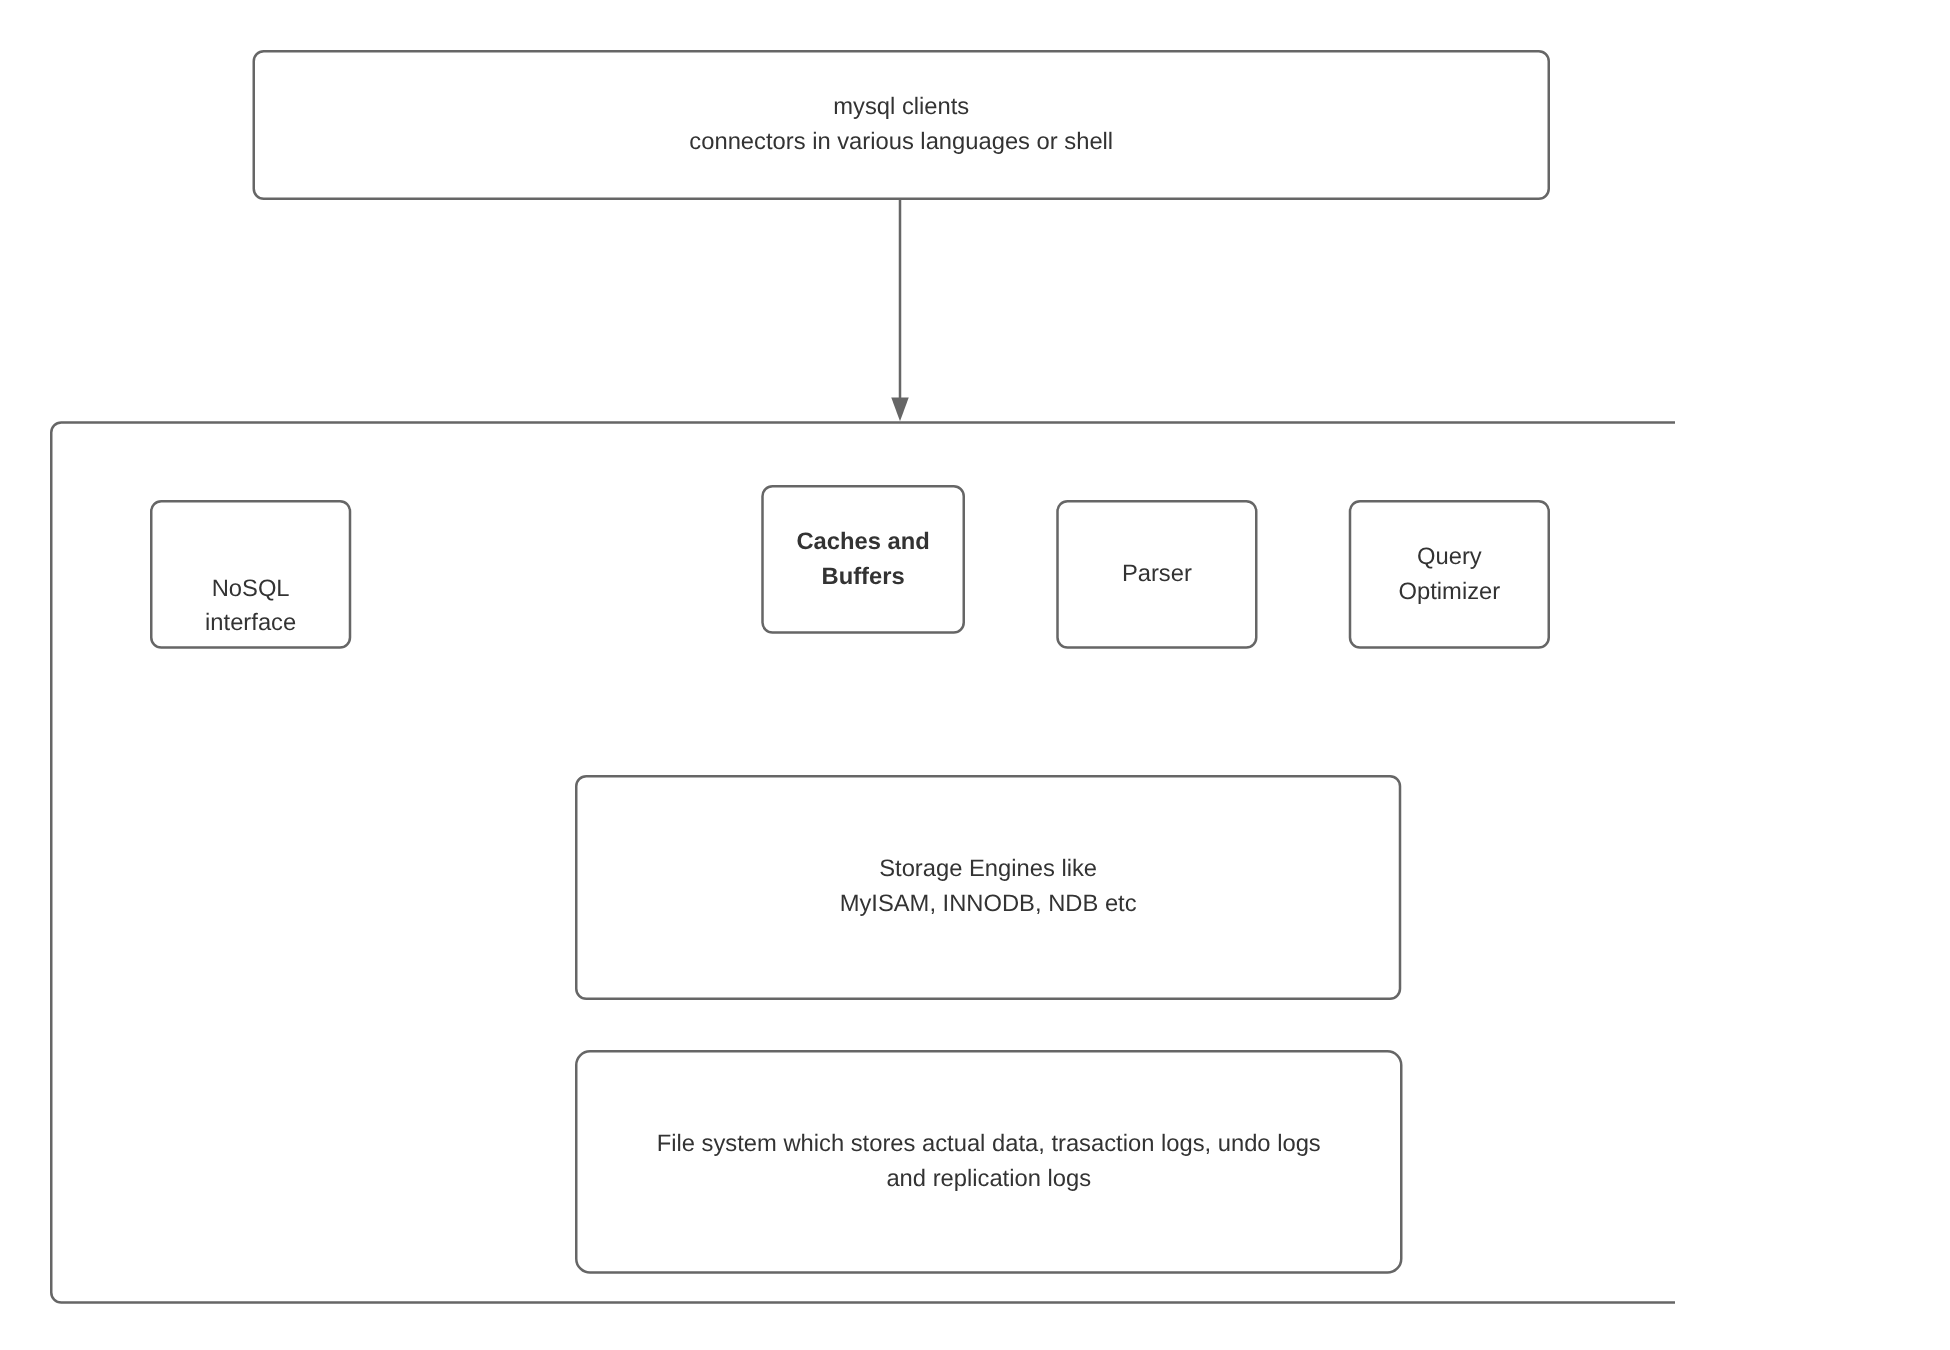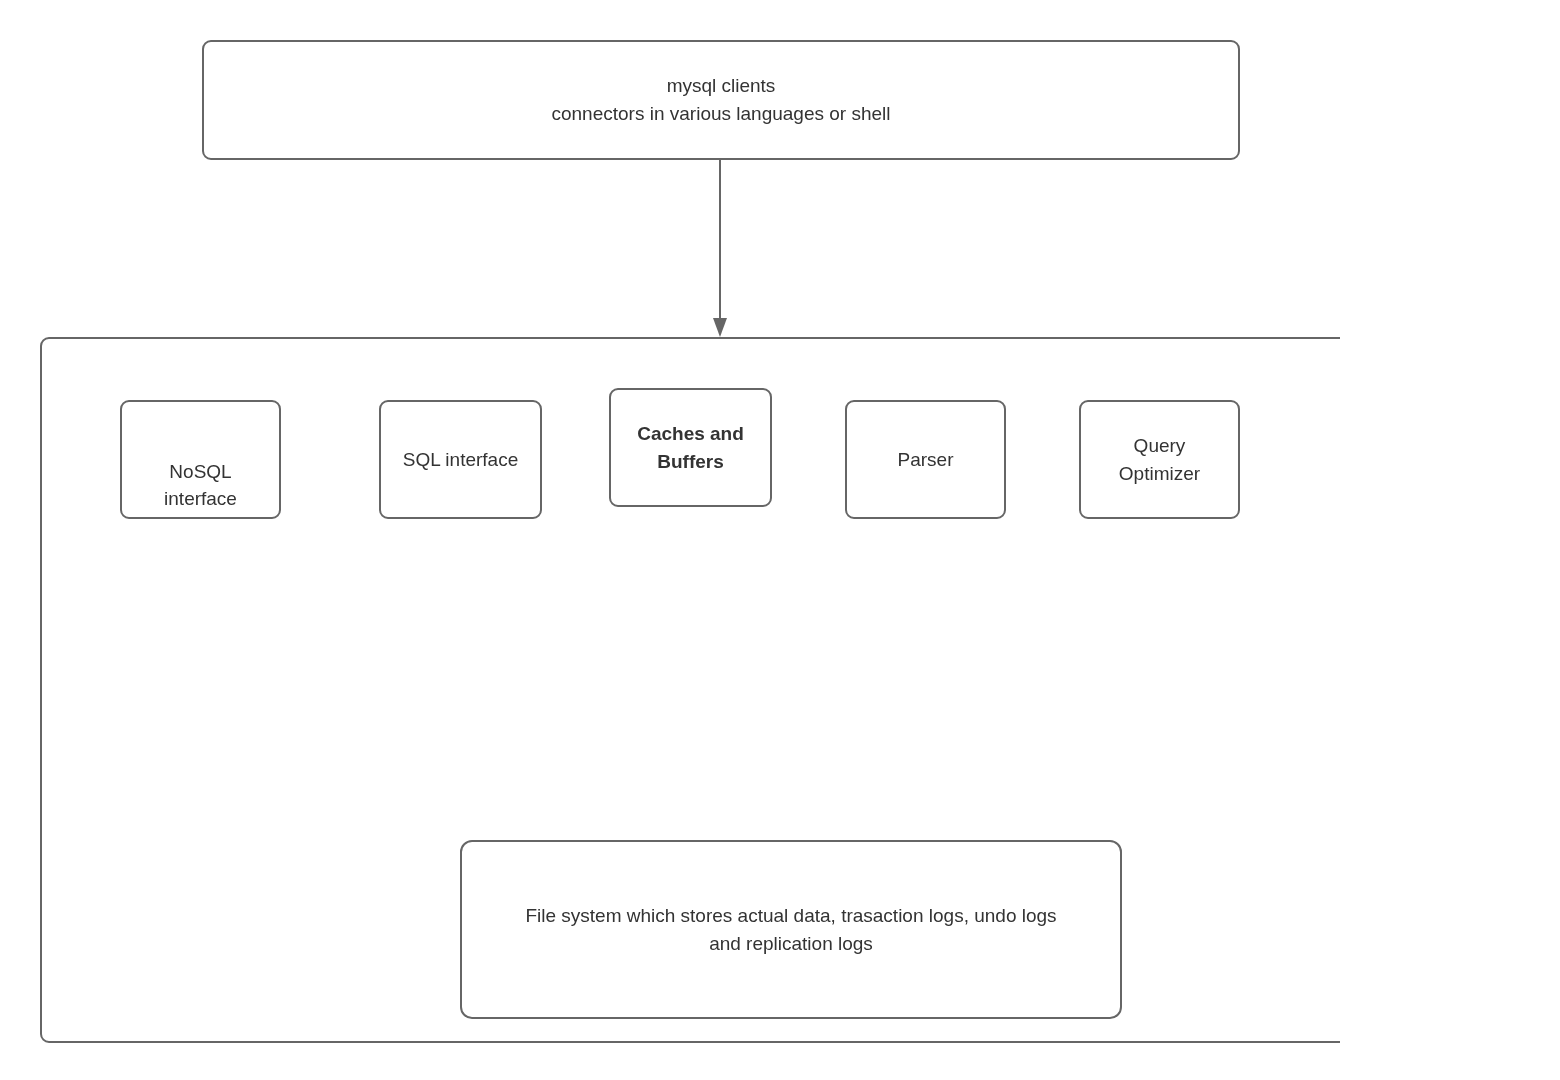--- a/index.html
+++ b/index.html
@@ -76,37 +76,38 @@
 
   <div class="box mysqld-container">
     <div class="container-label">mysqld</div>
   </div>
 
   <div class="box comp-nosql">
     <div class="box-text">NoSQL
 interface</div>
   </div>
 
-  <div class="box comp-sql">
-    <div class="box-text">SQL interface</div>
-  </div>
 
   <div class="box comp-caches">
     <div class="box-text">Caches and
 Buffers</div>
   </div>
 
   <div class="box comp-query">
     <div class="box-text">Query
 Optimizer</div>
   </div>
 
   <div class="box comp-parser">
     <div class="box-text">Parser</div>
   </div>
 
+  <div class="box storage-box">
+    <div class="box-text">Storage Engines like
+MyISAM, INNODB, NDB etc</div>
+  </div>
 
   <div class="box filesystem-box">
     <div class="box-text">File system which stores actual data, trasaction logs, undo logs
 and replication logs</div>
   </div>
 
 </div>
 
 </body></html>

